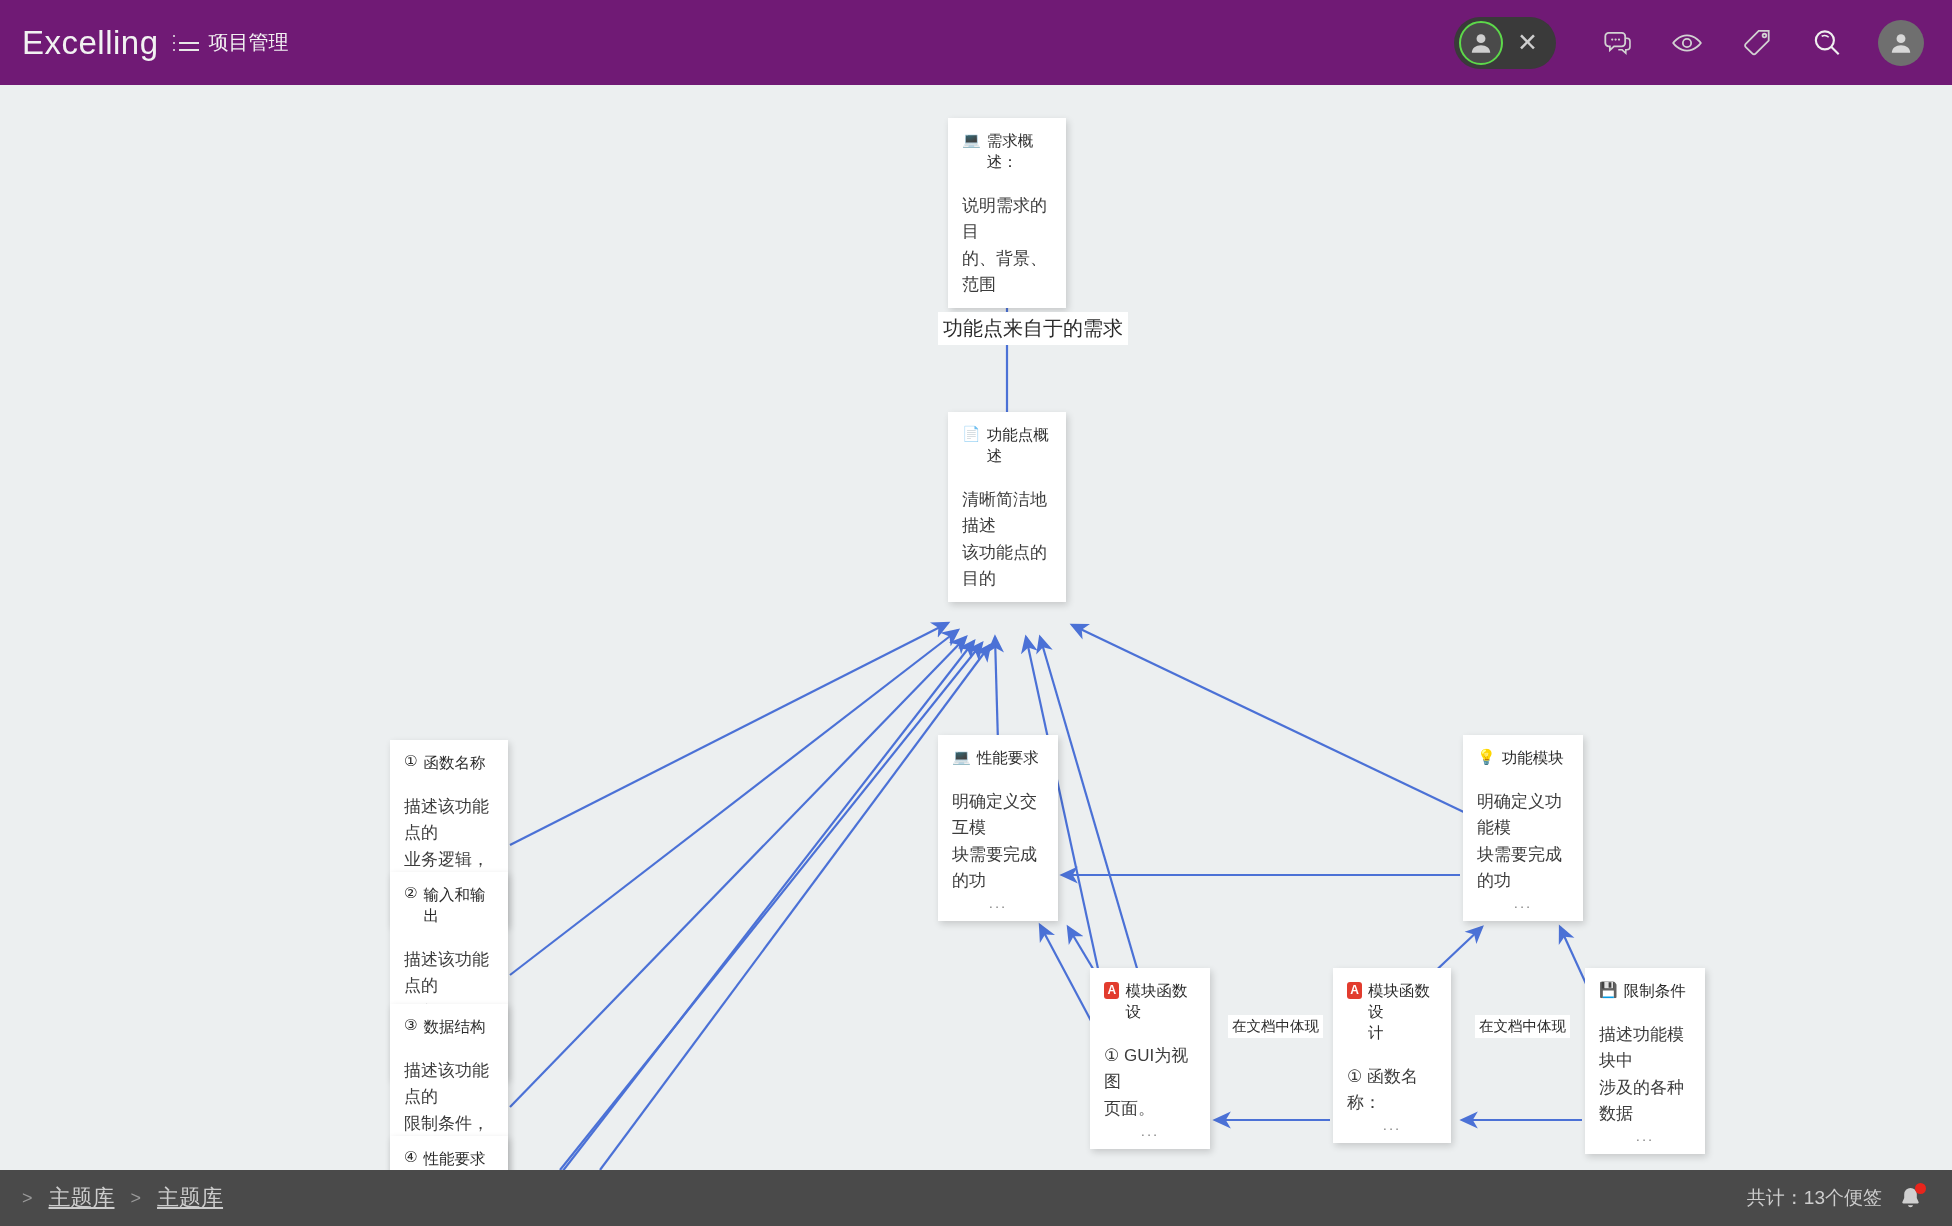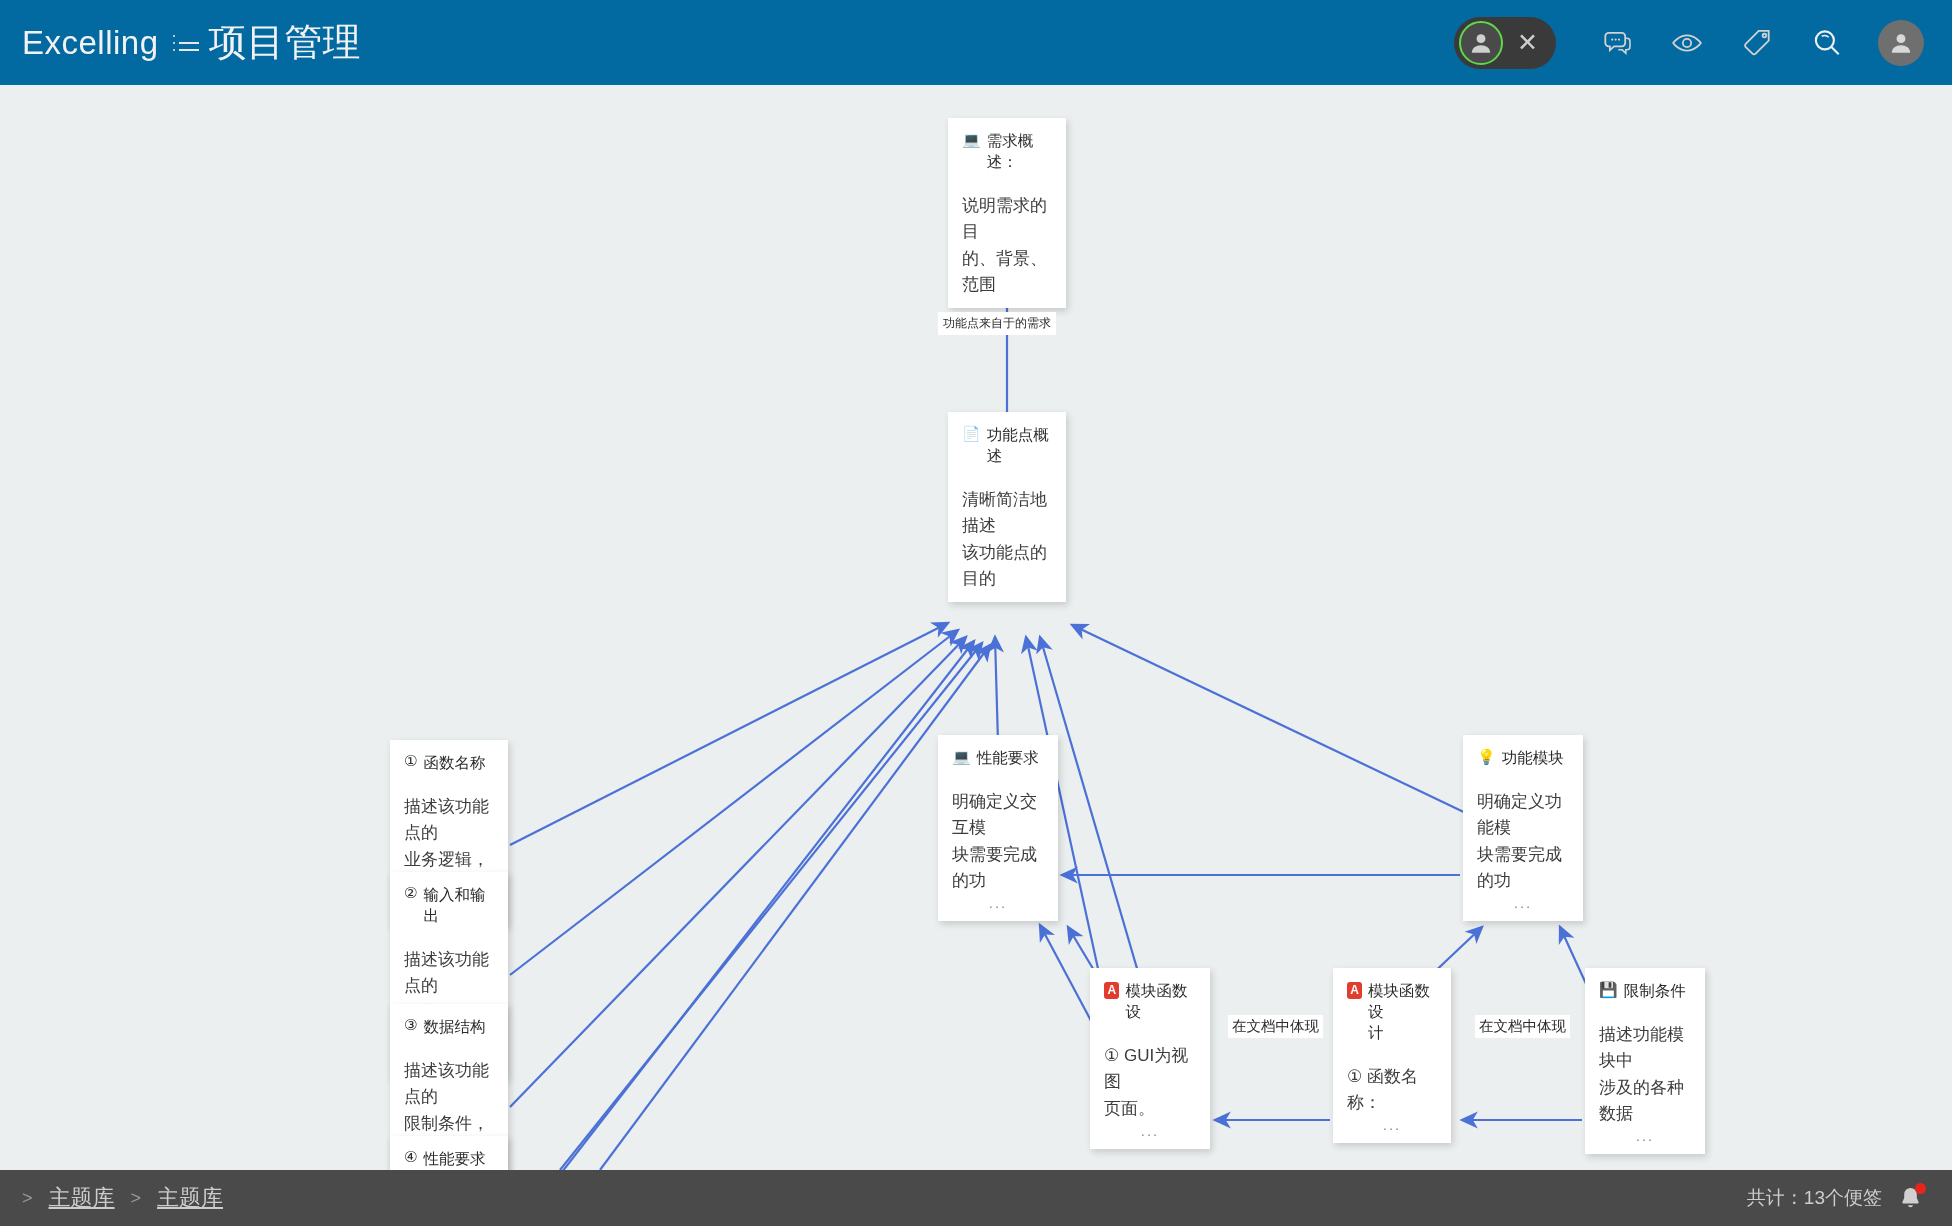--- a/index.html
+++ b/index.html
@@ -9,21 +9,21 @@
     width: 1952px; height: 1226px;
     overflow: hidden;
     font-family: "Liberation Sans", "DejaVu Sans", sans-serif;
     background: #eceff0;
   }
   #app { position: relative; width: 1952px; height: 1226px; }
 
   
   .topbar {
     position: absolute; left: 0; top: 0; width: 1952px; height: 85px;
-    background: #0369a1;
+    background: #701a75;
     display: flex; align-items: center;
     padding: 0 28px 0 22px;
     z-index: 40;
   }
   .brand {
     color: #f2f2f2; font-size: 33px; letter-spacing: 0.5px;
     font-weight: 400; white-space: nowrap;
   }
   .brand-hamburger {
     display: inline-block; vertical-align: middle;
@@ -31,21 +31,21 @@
   }
   .brand-hamburger i {
     position: absolute; left: 6px; right: 0; height: 2.5px; background: #e8e8e8;
   }
   .brand-hamburger i:nth-child(1) { top: 3px; }
   .brand-hamburger i:nth-child(2) { top: 10px; }
   .brand-hamburger i:nth-child(3) { top: 17px; }
   .brand-hamburger i.dot {
     left: 0; width: 2.5px; right: auto; border-radius: 50%;
   }
-  .brand-title { color: #f2f2f2; font-size: 38px; vertical-align: middle; }
+  .brand-title { color: #f2f2f2; font-size: 20px; vertical-align: middle; }
   .topbar-spacer { flex: 1; }
   .topbar-right { display: flex; align-items: center; gap: 0px; }
 
   .user-pill {
     display: flex; align-items: center; gap: 8px;
     background: #3a3a3a; border-radius: 26px;
     height: 52px; padding: 0 12px 0 5px; margin-right: 26px;
   }
   .user-pill .avatar-ring {
     width: 44px; height: 44px; border-radius: 50%;
@@ -108,21 +108,21 @@
   
   .edge-label {
     position: absolute;
     background: #ffffff;
     color: #2b2b2b;
     font-size: 14.5px;
     padding: 2px 4px;
     white-space: nowrap;
     z-index: 12;
   }
-  .edge-label.big { font-size: 12px; padding: 3px 5px; }
+  .edge-label.big { font-size: 20px; padding: 3px 5px; }
 
   
   .bottombar {
     position: absolute; left: 0; top: 1170px; width: 1952px; height: 56px;
     background: #4a4a4a; display: flex; align-items: center;
     padding: 0 26px 0 22px; z-index: 40;
   }
   .crumbs { display: flex; align-items: center; gap: 16px; color: #bdbdbd; font-size: 19px; }
   .crumb-sep { color: #9a9a9a; font-size: 18px; }
   .crumb { color: #cdcdcd; font-size: 22px; text-decoration: underline; }

